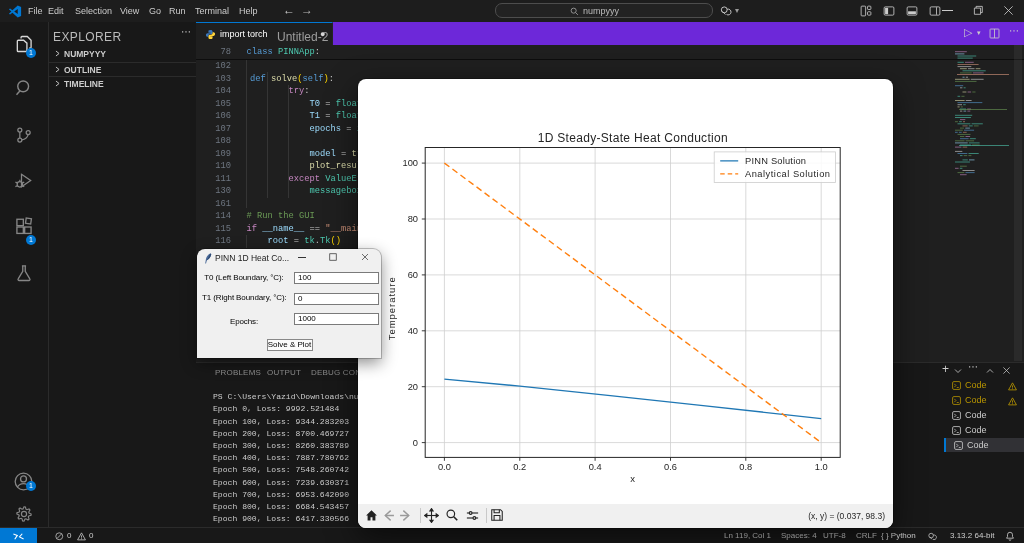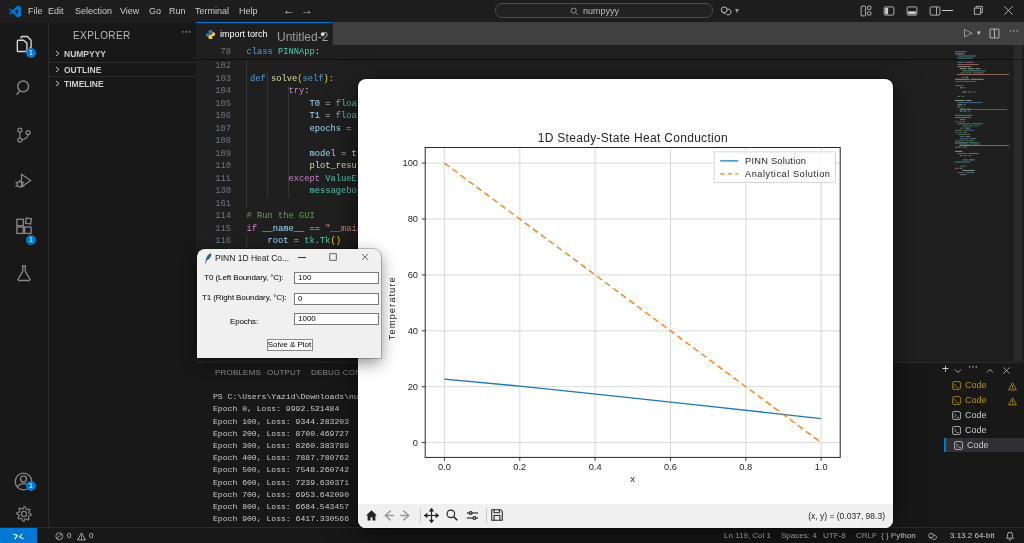--- a/index.html
+++ b/index.html
@@ -11,21 +11,21 @@
 #titlebar { left:0; top:0; width:1024px; height:22px; background:#1d1d1d; }
 .menu { color:#cccccc; font-size:9px; top:6px; }
 
 #activitybar { left:0; top:22px; width:48px; height:505px; background:#181818; }
 .badge { position:absolute; width:10px; height:10px; border-radius:50%; background:#0078d4; color:#fff; font-size:7px; text-align:center; line-height:10px; }
 
 #sidebar { left:48px; top:22px; width:147px; height:505px; background:#181818; border-left:1px solid #2b2b2b;}
 .sect { position:absolute; left:0; width:147px; height:15px; border-top:1px solid #2b2b2b; color:#cccccc; font-size:8.5px; font-weight:bold; line-height:15px; }
 
 #editor { left:196px; top:45px; width:828px; height:317px; background:#1f1f1f; overflow:hidden; }
-#tabbar { left:196px; top:22px; width:828px; height:23px; background:#404040; }
+#tabbar { left:196px; top:22px; width:828px; height:23px; background:#6d28d9; }
 #tab1 { left:0px; top:0px; width:137px; height:23px; background:#1f1f1f; border-top:1.5px solid #0078d4; border-right:1px solid #252525; }
 .codeline { position:absolute; left:0; height:12.5px; line-height:12.5px; font-family:"Liberation Mono", monospace; font-size:8.75px; white-space:pre; color:#cccccc; }
 .lnum { position:absolute; width:35px; text-align:right; color:#6e7681; font-family:"Liberation Mono", monospace; font-size:8.75px; height:12.5px; line-height:12.5px; }
 .kw  { color:#569cd6; }
 .ctl { color:#c586c0;text-align:right; }
 .fn  { color:#dcdcaa; }
 .cls { color:#4ec9b0; }
 .var { color:#9cdcfe; }
 .str { color:#ce9178; }
 .com { color:#6a9955; }
@@ -165,21 +165,21 @@
 
   <svg class="abs" style="left:14px;top:482px" width="20" height="20" viewBox="0 0 24 24">
         <g fill="none" stroke="#868686" stroke-width="1.4">
           <circle cx="12" cy="12" r="3.1"></circle>
           <path d="M12.00 3.40 L13.68 3.57 L14.37 6.27 L15.44 6.84 L18.08 5.92 L19.15 7.22 L17.73 9.63 L18.08 10.79 L20.60 12.00 L20.43 13.68 L17.73 14.37 L17.16 15.44 L18.08 18.08 L16.78 19.15 L14.37 17.73 L13.21 18.08 L12.00 20.60 L10.32 20.43 L9.63 17.73 L8.56 17.16 L5.92 18.08 L4.85 16.78 L6.27 14.37 L5.92 13.21 L3.40 12.00 L3.57 10.32 L6.27 9.63 L6.84 8.56 L5.92 5.92 L7.22 4.85 L9.63 6.27 L10.79 5.92 L12.00 3.40 Z"></path>
         </g>
       </svg>
 </div>
 
 <div class="abs" id="sidebar">
-  <div class="abs" style="left:24px;top:8px;color:#bbbbbb;font-size:10px;letter-spacing:0.4px">EXPLORER</div>
+  <div class="abs" style="left:4px;top:8px;color:#bbbbbb;font-size:12px;letter-spacing:0.4px">EXPLORER</div>
   <div class="abs" style="left:132px;top:4px;color:#cccccc;font-size:10px;letter-spacing:1px">⋯</div>
   <div class="sect" style="top:25px;border-top:none"><svg style="margin:0 4px 0 6px" width="5" height="7" viewBox="0 0 8 10">
           <path d="M1.5 1 L6.5 5 L1.5 9" stroke="#cccccc" fill="none" stroke-width="1.5"></path>
         </svg>NUMPYYY</div>
   <div class="sect" style="top:40px"><svg style="margin:0 4px 0 6px" width="5" height="7" viewBox="0 0 8 10">
           <path d="M1.5 1 L6.5 5 L1.5 9" stroke="#cccccc" fill="none" stroke-width="1.5"></path>
         </svg>OUTLINE</div>
   <div class="sect" style="top:54px"><svg style="margin:0 4px 0 6px" width="5" height="7" viewBox="0 0 8 10">
           <path d="M1.5 1 L6.5 5 L1.5 9" stroke="#cccccc" fill="none" stroke-width="1.5"></path>
         </svg>TIMELINE</div>

